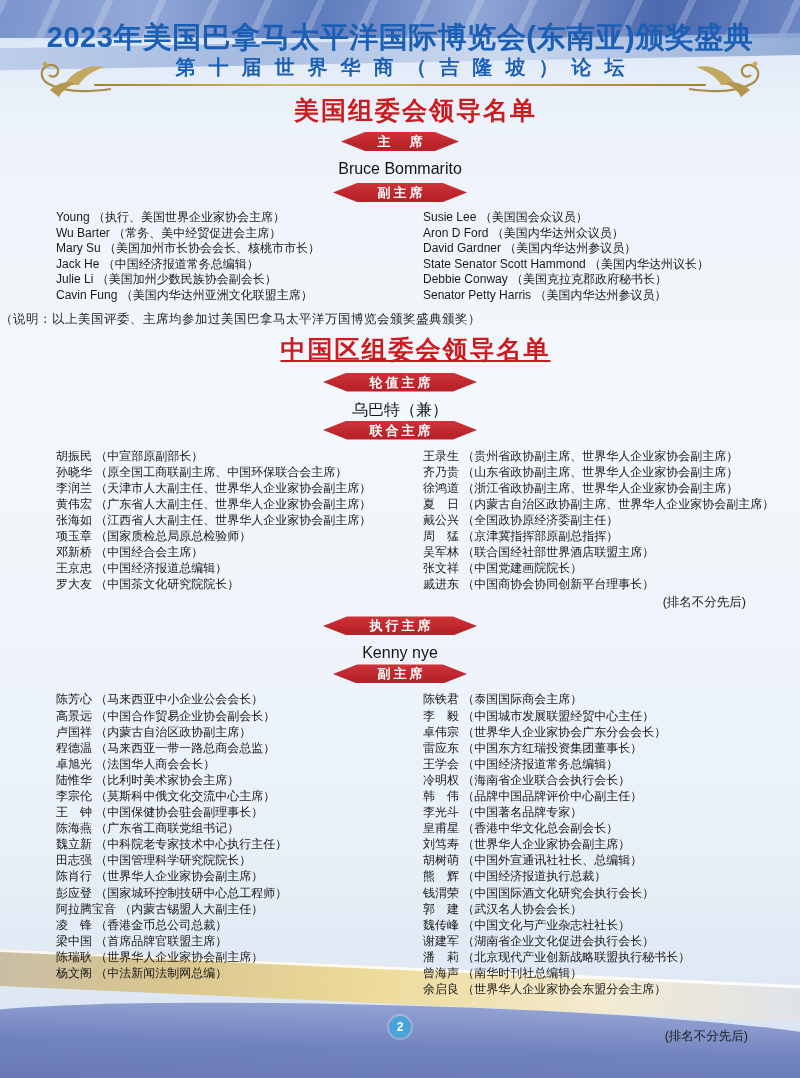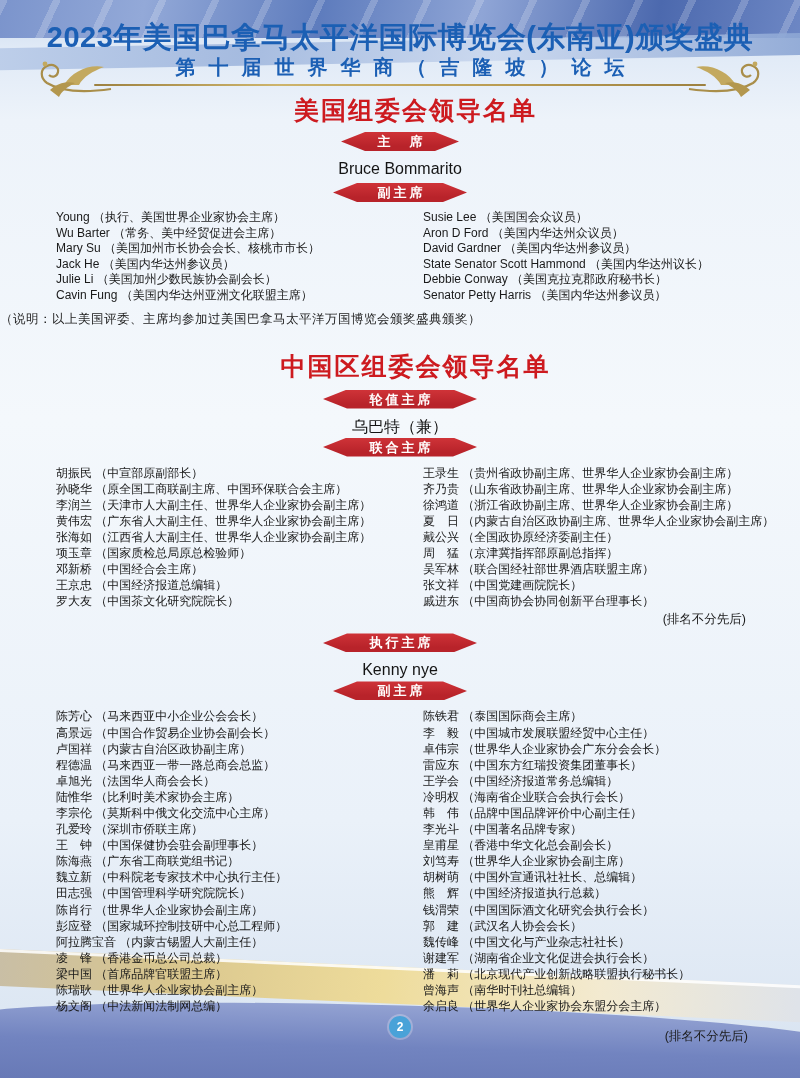--- a/index.html
+++ b/index.html
@@ -75,21 +75,21 @@
   .person-name{margin:3px 0 2px 0;text-align:center;font-size:16px;color:#141414;line-height:19px;}
   .member-list{display:flex;font-size:12px;color:#191919;}
   .member-list .col{box-sizing:border-box;}
   .col-left{width:397px;padding-left:56px;}
   .col-right{flex:1;padding-left:26px;}
   .member-row{line-height:16.1px;white-space:nowrap;}
   .us-list .member-row{line-height:15.6px;}
   .center-note{margin-top:7px;text-align:left;font-size:12.5px;color:#1c1c1c;letter-spacing:.5px;}
   .flow-note{margin-top:2px;text-align:right;padding-right:54px;font-size:12.5px;color:#1c1c1c;}
   .mt2{margin-top:2px;} .mt3{margin-top:3px;} .mt4{margin-top:4px;}
-  .mt5{margin-top:5px;} .mt6{margin-top:6px;} .mt7{margin-top:24px;} .mt10{margin-top:10px;}
+  .mt5{margin-top:5px;} .mt6{margin-top:6px;} .mt7{margin-top:7px;text-decoration:underline;} .mt10{margin-top:10px;}
 </style>
 </head>
 <body>
 
 <div class="page">
 
   <div class="top-band"></div>
   <div class="top-wedge"></div>
 
   <div class="content">
@@ -117,21 +117,21 @@
 
     <div class="banner w2">主　席</div>
     <div class="person-name">Bruce Bommarito</div>
     <div class="banner w3 mt5">副主席</div>
 
     <div class="member-list us-list mt6">
       <div class="col col-left">
           <div class="member-row">Young （执行、美国世界企业家协会主席）</div>
           <div class="member-row">Wu Barter （常务、美中经贸促进会主席）</div>
           <div class="member-row">Mary Su （美国加州市长协会会长、核桃市市长）</div>
-          <div class="member-row">Jack He （美国内华达州参议员）</div>
+          <div class="member-row">Jack He （中国经济报道常务总编辑）</div>
           <div class="member-row">Julie Li （美国加州少数民族协会副会长）</div>
           <div class="member-row">Cavin Fung （美国内华达州亚洲文化联盟主席）</div>
         </div>
       <div class="col col-right">
           <div class="member-row">Susie Lee （美国国会众议员）</div>
           <div class="member-row">Aron D Ford （美国内华达州众议员）</div>
           <div class="member-row">David Gardner （美国内华达州参议员）</div>
           <div class="member-row">State Senator Scott Hammond （美国内华达州议长）</div>
           <div class="member-row">Debbie Conway （美国克拉克郡政府秘书长）</div>
           <div class="member-row">Senator Petty Harris （美国内华达州参议员）</div>
@@ -179,21 +179,20 @@
 
     <div class="member-list mt3">
       <div class="col col-left">
           <div class="member-row">陈芳心 （马来西亚中小企业公会会长）</div>
           <div class="member-row">高景远 （中国合作贸易企业协会副会长）</div>
           <div class="member-row">卢国祥 （内蒙古自治区政协副主席）</div>
           <div class="member-row">程德温 （马来西亚一带一路总商会总监）</div>
           <div class="member-row">卓旭光 （法国华人商会会长）</div>
           <div class="member-row">陆惟华 （比利时美术家协会主席）</div>
           <div class="member-row">李宗伦 （莫斯科中俄文化交流中心主席）</div>
-          <div class="member-row">孔爱玲 （深圳市侨联主席）</div>
           <div class="member-row">王　钟 （中国保健协会驻会副理事长）</div>
           <div class="member-row">陈海燕 （广东省工商联党组书记）</div>
           <div class="member-row">魏立新 （中科院老专家技术中心执行主任）</div>
           <div class="member-row">田志强 （中国管理科学研究院院长）</div>
           <div class="member-row">陈肖行 （世界华人企业家协会副主席）</div>
           <div class="member-row">彭应登 （国家城环控制技研中心总工程师）</div>
           <div class="member-row">阿拉腾宝音 （内蒙古锡盟人大副主任）</div>
           <div class="member-row">凌　锋 （香港金币总公司总裁）</div>
           <div class="member-row">梁中国 （首席品牌官联盟主席）</div>
           <div class="member-row">陈瑞耿 （世界华人企业家协会副主席）</div>

